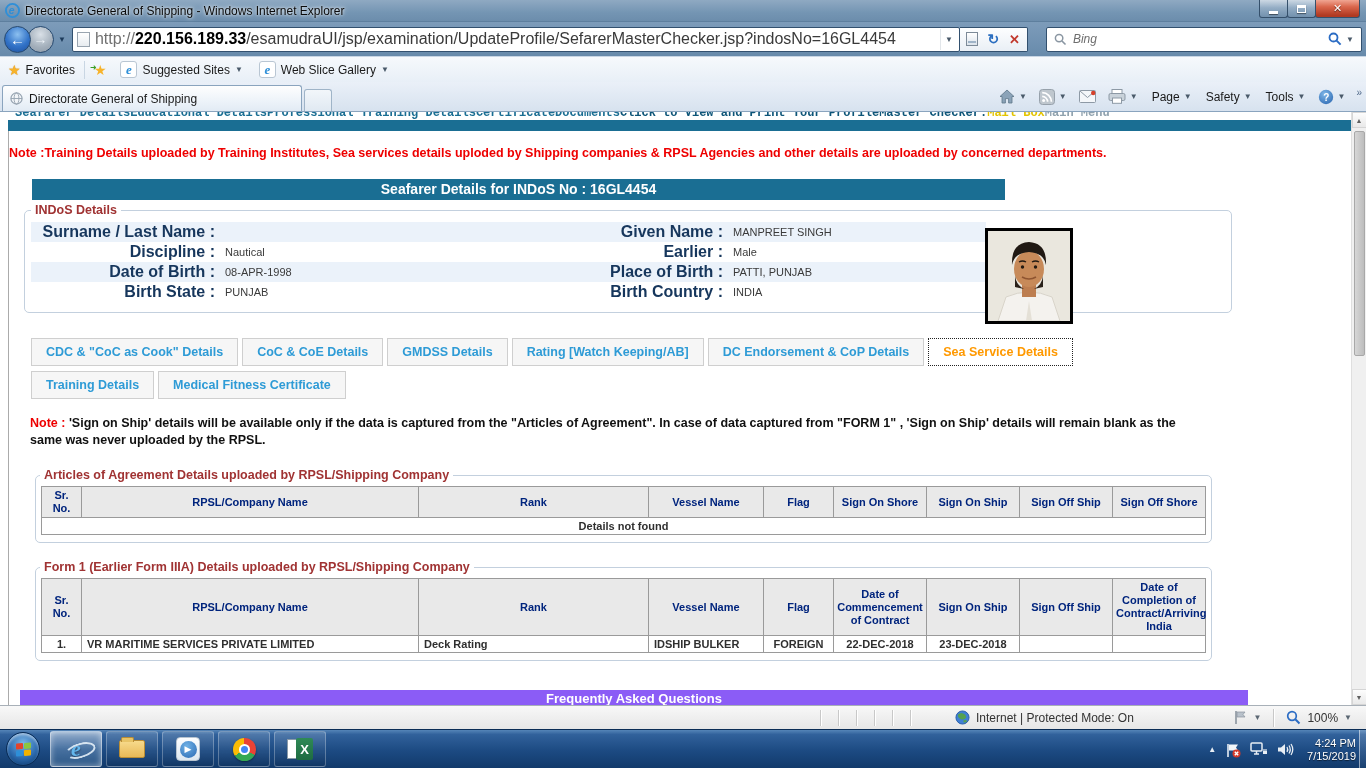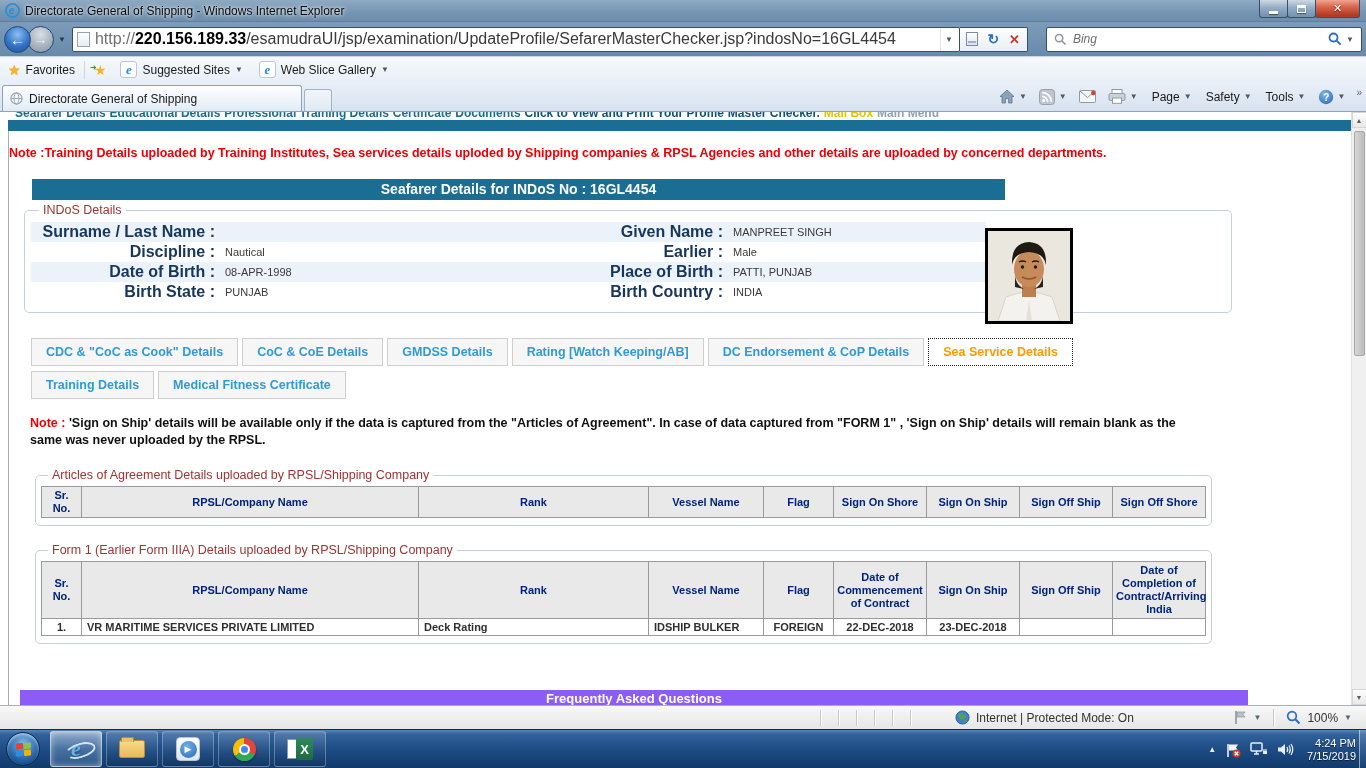--- a/index.html
+++ b/index.html
@@ -61,34 +61,34 @@
   .cmd-dd { font-size:8px; color:#4A5A6A; margin-left:4px; }
   .cmd-label { margin-left:2px; }
   .chev { color:#51698A; font-size:10px; letter-spacing:-2px; padding:0 2px 8px 4px; }
 
   
   .viewport { position:relative; height:593px; background:#fff; flex:0 0 593px; display:flex; }
   .page { position:relative; width:1351px; height:593px; overflow:hidden; }
   .left-edge { position:absolute; left:8px; top:19px; bottom:0; width:1px; background:#ABABAB; }
 
   
-  .menu-clip { height:8px; overflow:hidden; margin-left:9px; }
+  .menu-clip { height:8px; overflow:hidden; margin-left:9px;font-family:Liberation Mono, monospace; }
   .menu-line { display:flex; gap:0; width:930px; justify-content:space-between; font-size:12px; font-weight:bold; color:#1A6E93; transform:translateY(-6px); white-space:nowrap; padding-left:6px;}
   .menu-line .mi-em { color:#0D5578; }
   .menu-line .mi-yellow { color:#E3C400; }
   .menu-line .mi-muted { color:#90A2AE; }
   .tealbar { height:11px; background:#1A6E93; margin-left:8px; }
 
   .top-note { margin:15px 0 0 9px; font-size:12.5px; font-weight:bold; color:#EE0000; }
 
   .page-header { margin:19px 0 0 32px; width:973px; height:21px; background:#1A6E93; color:#fff; font-size:14px; font-weight:bold; text-align:center; line-height:21px; }
 
   
   fieldset { border:1px solid #C3D0DE; border-radius:5px; }
-  legend { font-size:12.5px; font-weight:normal; color:#A03333; padding:0 4px; margin-left:8px; }
+  legend { font-size:12.5px; font-weight:bold; color:#A03333; padding:0 4px; }
 
   .indos-fs { margin:3px 0 0 24px; width:1208px; position:relative; padding:5px 6px 10px; }
   .indos-grid { width:955px; }
   .indos-row { display:grid; grid-template-columns:192px 360px 148px 255px; height:20px; align-items:center; }
   .indos-row:nth-child(odd) { background:#EBF2FA; }
   .ind-label { text-align:right; font-size:16px; font-weight:bold; color:#16365C; padding-right:8px; white-space:nowrap;}
   .ind-value { font-size:11px; color:#3A3A3A; padding-left:2px; white-space:nowrap;}
   .photo-frame { position:absolute; top:11px; right:158px; width:88px; height:96px; border:3px solid #000; background:#EAE6DE; }
 
   
@@ -393,20 +393,23 @@
             <th>Sr. No.</th>
             <th>RPSL/Company Name</th>
             <th>Rank</th>
             <th>Vessel Name</th>
             <th>Flag</th>
             <th>Sign On Shore</th>
             <th>Sign On Ship</th>
             <th>Sign Off Ship</th>
             <th>Sign Off Shore</th>
           </tr>
+          <tr class="empty-row">
+            <td colspan="9">Details not found</td>
+          </tr>
         </tbody>
           </table>
       </fieldset>
 
       <fieldset class="table-fs form1">
         <legend>Form 1 (Earlier Form IIIA) Details uploaded by RPSL/Shipping Company</legend>
         <table class="svc">
           <colgroup>
               <col class="w-sr">
               <col class="w-co">

